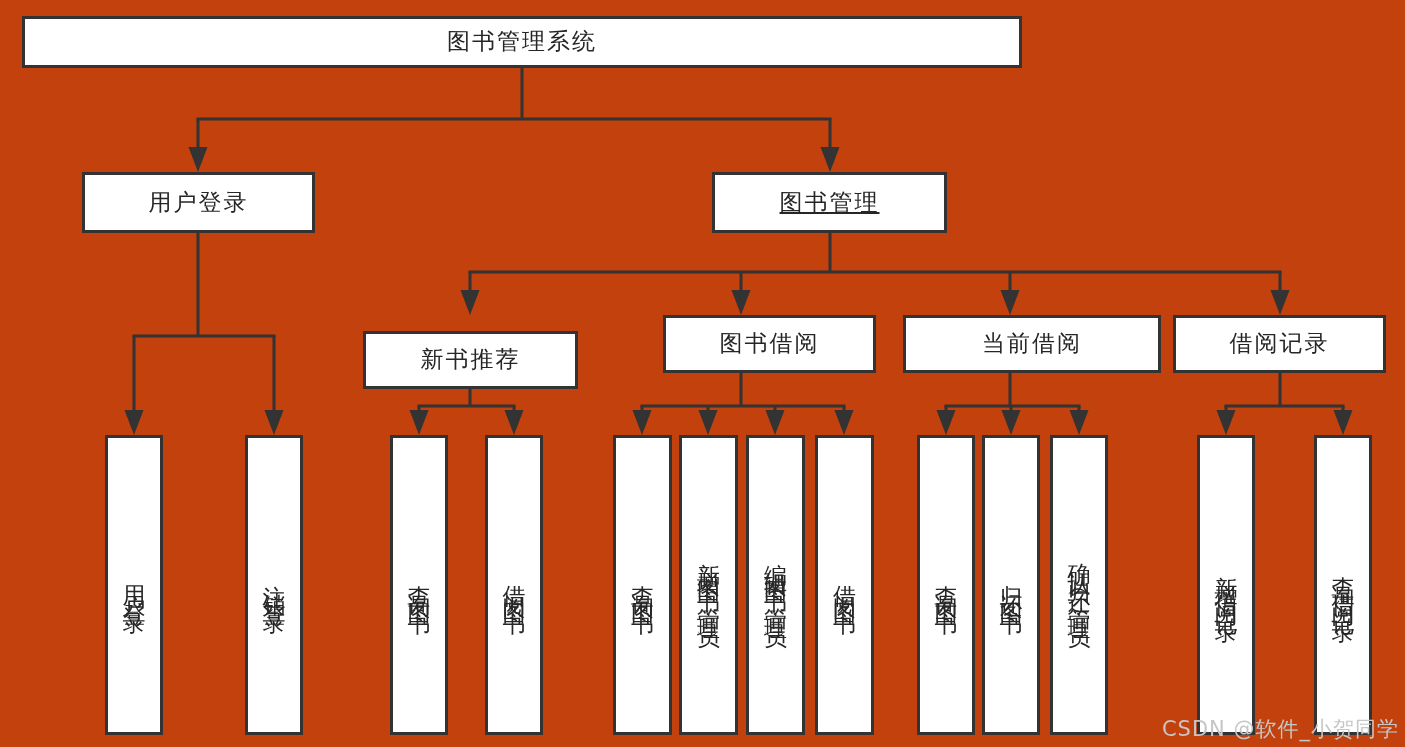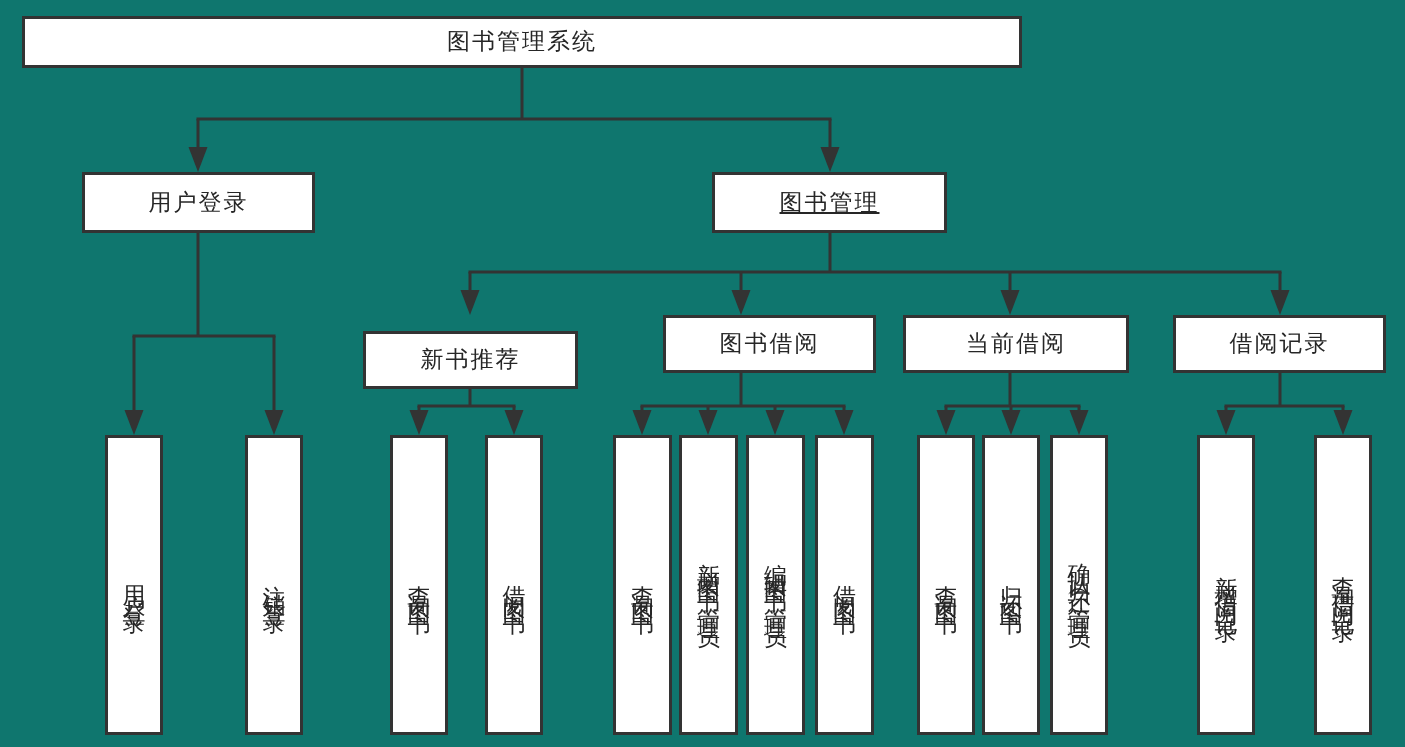--- a/index.html
+++ b/index.html
@@ -1,20 +1,20 @@
 <!DOCTYPE html>
 <html><head>
 <meta charset="utf-8">
 <style>
   html, body { margin: 0; padding: 0; background: #ffffff; }
   #canvas {
     position: relative;
     width: 1405px;
     height: 747px;
-    background: #0f766e;
+    background: #c2410c;
     font-family: "DejaVu Sans", "Liberation Sans", sans-serif;
     overflow: hidden;
   }
   #connector-layer {
     position: absolute;
     left: 0; top: 0;
     width: 1405px; height: 747px;
     pointer-events: none;
   }
   .node {
@@ -104,29 +104,30 @@
       <polygon points="1216.5,410 1235.5,410 1226,435" fill="#333333"></polygon>
       <line x1="1343" y1="406" x2="1343" y2="423" stroke="#333333" stroke-width="3"></line>
       <polygon points="1333.5,410 1352.5,410 1343,435" fill="#333333"></polygon>
     </svg>
   <div id="nodes">
       <div class="node horizontal" style="left: 22px; top: 16px; width: 1000px; height: 52px; border-color: rgb(51, 51, 51); color: rgb(38, 38, 38);">图书管理系统</div>
       <div class="node horizontal" style="left: 82px; top: 172px; width: 233px; height: 61px; border-color: rgb(51, 51, 51); color: rgb(38, 38, 38);">用户登录</div>
       <div class="node horizontal" style="left: 712px; top: 172px; width: 235px; height: 61px; border-color: rgb(51, 51, 51); color: rgb(38, 38, 38); text-decoration: underline;">图书管理</div>
       <div class="node horizontal" style="left: 363px; top: 315px; width: 215px; height: 58px; border-color: rgb(51, 51, 51); color: rgb(38, 38, 38); margin-top: 16px;">新书推荐</div>
       <div class="node horizontal" style="left: 663px; top: 315px; width: 213px; height: 58px; border-color: rgb(51, 51, 51); color: rgb(38, 38, 38);">图书借阅</div>
-      <div class="node horizontal" style="left: 903px; top: 315px; width: 226px; height: 58px; border-color: rgb(51, 51, 51); color: rgb(38, 38, 38);">当前借阅</div>
+      <div class="node horizontal" style="left: 903px; top: 315px; width: 258px; height: 58px; border-color: rgb(51, 51, 51); color: rgb(38, 38, 38);">当前借阅</div>
       <div class="node horizontal" style="left: 1173px; top: 315px; width: 213px; height: 58px; border-color: rgb(51, 51, 51); color: rgb(38, 38, 38);">借阅记录</div>
       <div class="node vertical" style="left: 105px; top: 435px; width: 58px; height: 300px; border-color: rgb(51, 51, 51); color: rgb(38, 38, 38);">用户登录</div>
       <div class="node vertical" style="left: 245px; top: 435px; width: 58px; height: 300px; border-color: rgb(51, 51, 51); color: rgb(38, 38, 38);">注销登录</div>
       <div class="node vertical" style="left: 390px; top: 435px; width: 58px; height: 300px; border-color: rgb(51, 51, 51); color: rgb(38, 38, 38);">查询图书</div>
       <div class="node vertical" style="left: 485px; top: 435px; width: 58px; height: 300px; border-color: rgb(51, 51, 51); color: rgb(38, 38, 38);">借阅图书</div>
       <div class="node vertical" style="left: 613px; top: 435px; width: 59px; height: 300px; border-color: rgb(51, 51, 51); color: rgb(38, 38, 38);">查询图书</div>
       <div class="node vertical" style="left: 679px; top: 435px; width: 59px; height: 300px; border-color: rgb(51, 51, 51); color: rgb(38, 38, 38);">新增图书（管理员）</div>
       <div class="node vertical" style="left: 746px; top: 435px; width: 59px; height: 300px; border-color: rgb(51, 51, 51); color: rgb(38, 38, 38);">编辑图书（管理员）</div>
       <div class="node vertical" style="left: 815px; top: 435px; width: 59px; height: 300px; border-color: rgb(51, 51, 51); color: rgb(38, 38, 38);">借阅图书</div>
       <div class="node vertical" style="left: 917px; top: 435px; width: 58px; height: 300px; border-color: rgb(51, 51, 51); color: rgb(38, 38, 38);">查询图书</div>
       <div class="node vertical" style="left: 982px; top: 435px; width: 58px; height: 300px; border-color: rgb(51, 51, 51); color: rgb(38, 38, 38);">归还图书</div>
       <div class="node vertical" style="left: 1050px; top: 435px; width: 58px; height: 300px; border-color: rgb(51, 51, 51); color: rgb(38, 38, 38);">确认归还（管理员）</div>
       <div class="node vertical" style="left: 1197px; top: 435px; width: 58px; height: 300px; border-color: rgb(51, 51, 51); color: rgb(38, 38, 38);">新增借阅记录</div>
       <div class="node vertical" style="left: 1314px; top: 435px; width: 58px; height: 300px; border-color: rgb(51, 51, 51); color: rgb(38, 38, 38);">查询借阅记录</div>
     </div>
+  <div class="watermark" style="color: rgb(198, 198, 198);">CSDN @软件_小贺同学</div>
 </div>
 
 </body></html>

